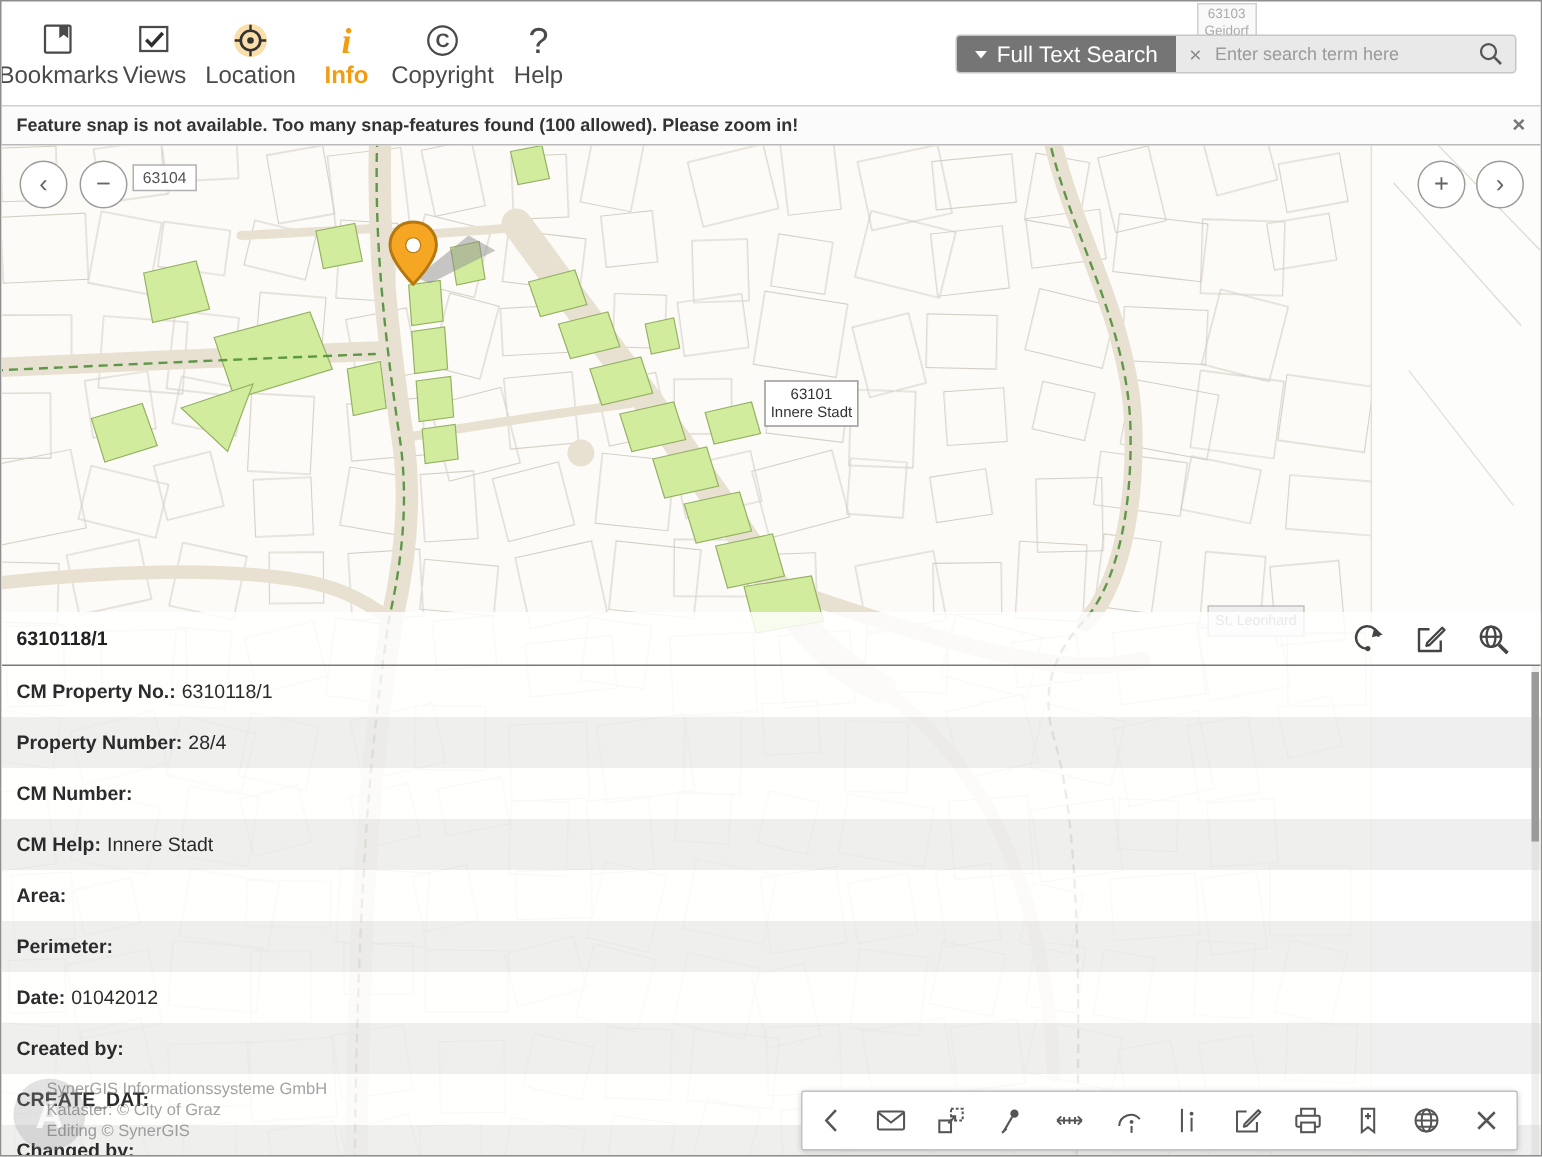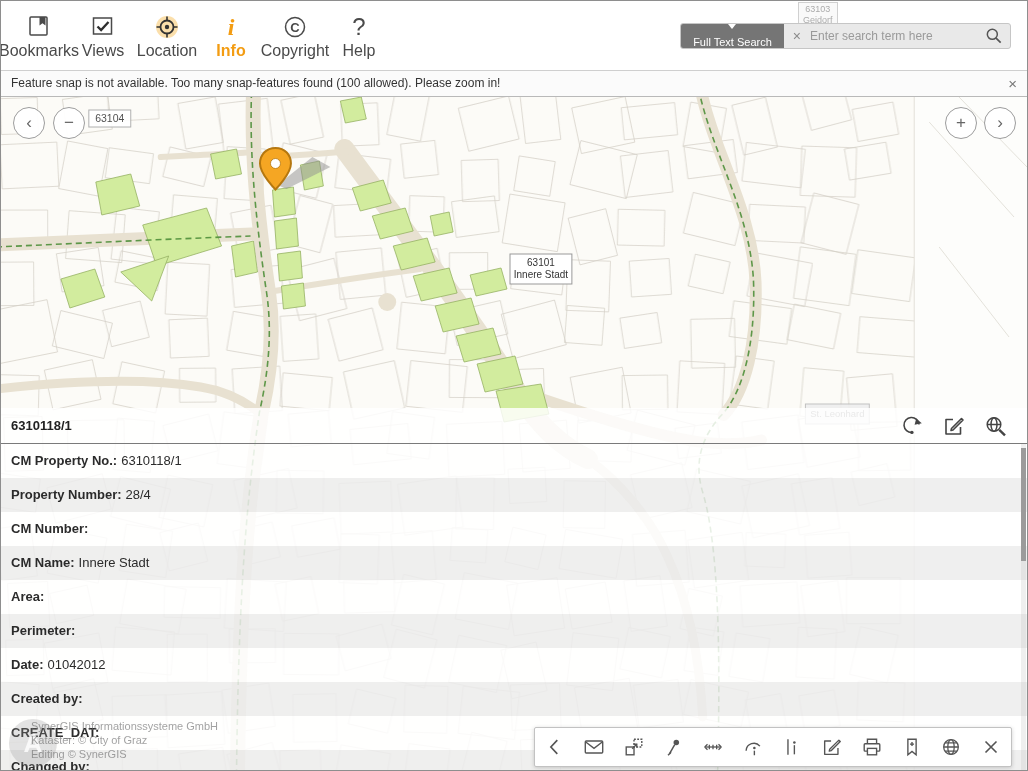--- a/index.html
+++ b/index.html
@@ -16,34 +16,34 @@
              justify-content:center; gap:3px; cursor:pointer; }
   .tb-item .lbl { font-size:16px; color:#4a4a4a; white-space:nowrap; }
   .tb-item.active .lbl { color:#F39C12; font-weight:bold; }
 
   .ghost-label { position:absolute; left:797px; top:1px; border:1px solid #999; background:#f2f2f2;
                  opacity:.45; font-size:9px; color:#444; padding:1px 4px; text-align:center;
                  line-height:11px; z-index:1; }
 
   .search { position:absolute; right:16px; top:22px; height:26px; display:flex; align-items:center;
             background:#e9e9e9; border:1px solid #c6c6c6; border-radius:3px; overflow:hidden; z-index:2; }
-  .search-pill { background:#757575; color:#fff; font-size:11px; height:100%; display:flex;
-                 align-items:center; gap:7px; padding:0 12px; cursor:pointer;flex-direction:column; }
+  .search-pill { background:#757575; color:#fff; font-size:15px; height:100%; display:flex;
+                 align-items:center; gap:7px; padding:0 12px; cursor:pointer; }
   .chev { width:0; height:0; border-left:4px solid transparent; border-right:4px solid transparent;
           border-top:5px solid #fff; }
   .search-clear { color:#8a8a8a; font-size:14px; padding:0 9px; cursor:pointer; }
   .search-input { border:none; outline:none; background:transparent; width:168px; font-size:12px;
                   color:#444; font-family:inherit; }
   .search-input::placeholder { color:#9a9a9a; }
   .search-btn { width:32px; height:100%; display:flex; align-items:center; justify-content:center; cursor:pointer; }
 
   
   .msgbar { position:absolute; top:70px; left:0; right:0; height:26px; background:#fbfbfb;
             border-bottom:1px solid #b9b9b9; z-index:45; font-size:12px; color:#333;
-            line-height:25px; padding-left:10px; }
+            line-height:25px; padding-left:10px;font-weight:bold; }
   .msg-close { position:absolute; right:10px; top:0; font-size:15px; color:#777; cursor:pointer; line-height:25px; }
 
   
   .map-layer { position:absolute; top:96px; left:0; right:0; height:675px; z-index:1; background:#fcfbf7; }
   .map-layer svg { display:block; width:100%; height:100%; }
   .map-layer svg text { font-family:"Liberation Sans", sans-serif; }
 
   .navbtn { position:absolute; width:32px; height:32px; border-radius:50%; background:rgba(255,255,255,.95);
             border:1px solid #9c9c9c; color:#666; font-size:17px; line-height:29px; text-align:center;
             cursor:pointer; z-index:10; user-select:none; }
@@ -402,21 +402,21 @@
             <path d="M15.3,15.8 L21,21.4" stroke-width="2.4"></path>
           </svg>
         </div>
       </div>
     </div>
 
     <div class="rows">
       <div class="row"><span class="lab">CM Property No.:</span><span class="val">6310118/1</span></div>
       <div class="row"><span class="lab">Property Number:</span><span class="val">28/4</span></div>
       <div class="row"><span class="lab">CM Number:</span><span class="val"></span></div>
-      <div class="row"><span class="lab">CM Name:</span><span class="val">Innere Stadt</span></div>
+      <div class="row"><span class="lab">CM Help:</span><span class="val">Innere Stadt</span></div>
       <div class="row"><span class="lab">Area:</span><span class="val"></span></div>
       <div class="row"><span class="lab">Perimeter:</span><span class="val"></span></div>
       <div class="row"><span class="lab">Date:</span><span class="val">01042012</span></div>
       <div class="row"><span class="lab">Created by:</span><span class="val"></span></div>
       <div class="row"><span class="lab">CREATE_DAT:</span><span class="val"></span></div>
       <div class="row"><span class="lab">Changed by:</span><span class="val"></span></div>
     </div>
 
     <div class="scroll-track">
       <div class="scroll-thumb"></div>

